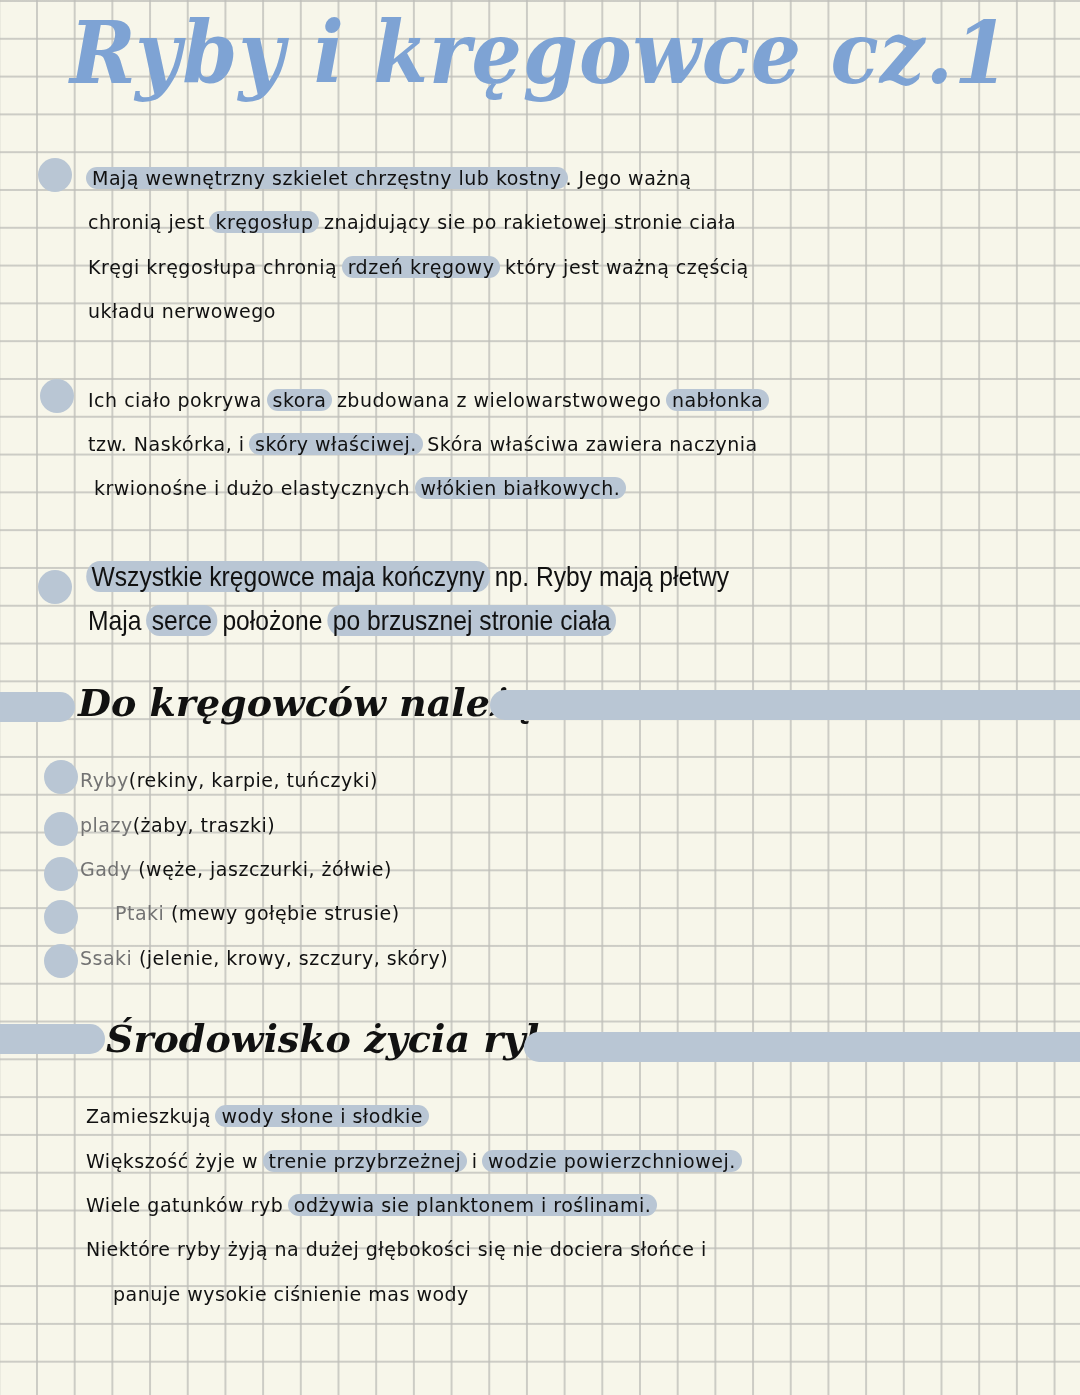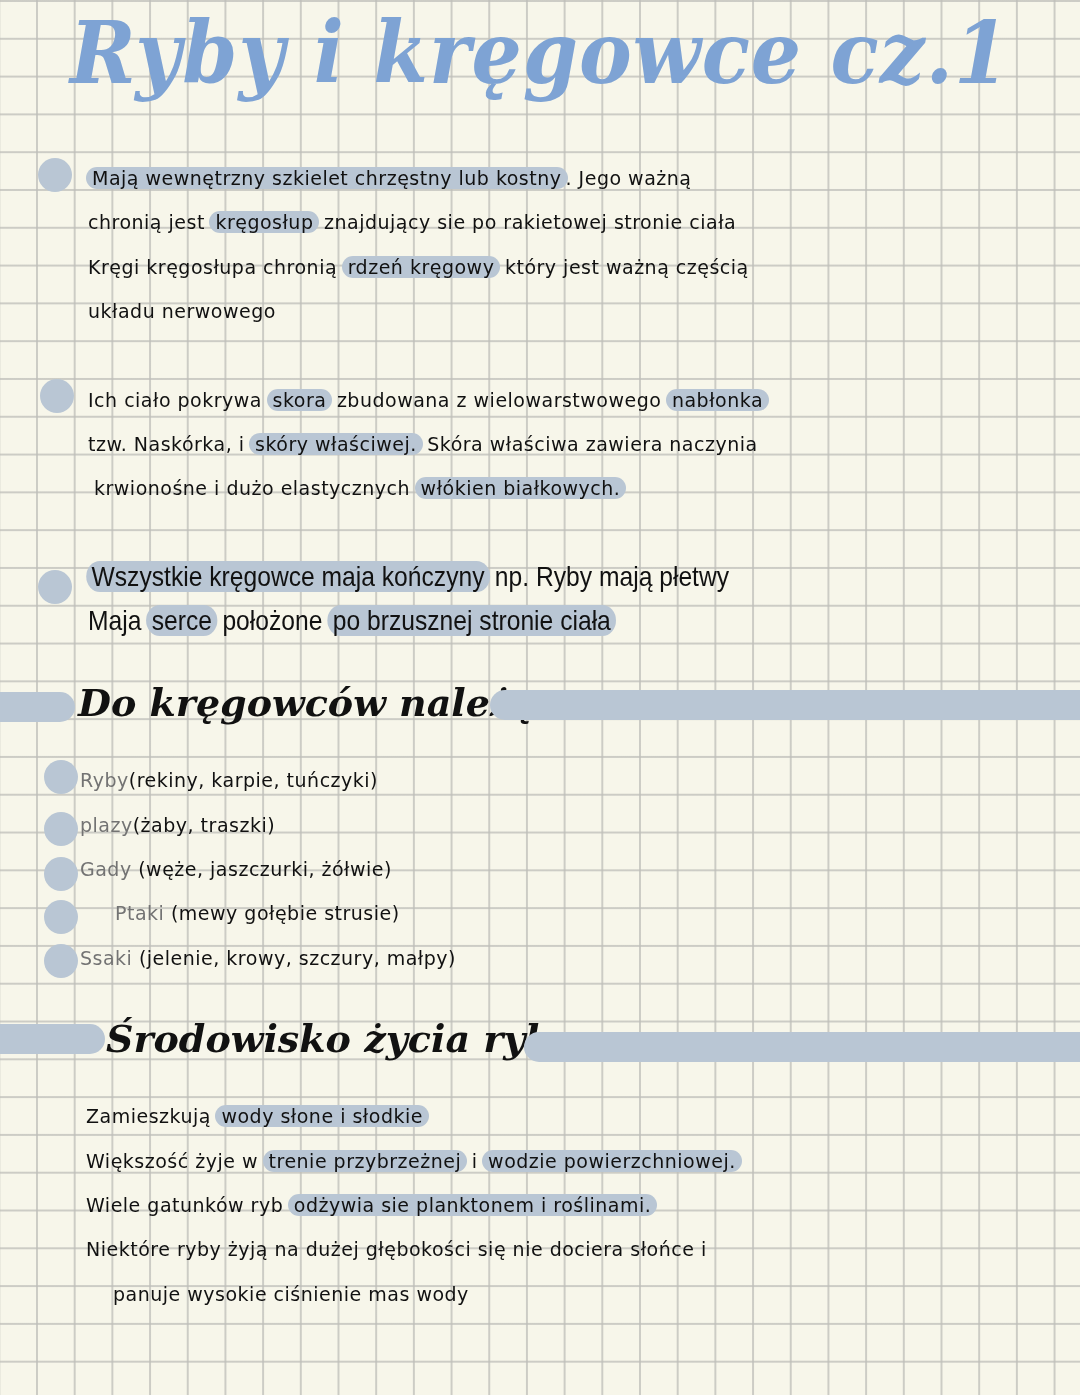--- a/index.html
+++ b/index.html
@@ -94,21 +94,21 @@
 <div class="dot" style="left:44px;top:857px;"></div>
 <div class="line" style="left:80px;top:847px;">
   <span class="group-name">Gady</span><span> (węże, jaszczurki, żółwie)</span>
 </div>
 <div class="dot" style="left:44px;top:900px;"></div>
 <div class="line" style="left:80px;top:891px;margin-left:35px;">
   <span class="group-name">Ptaki</span><span> (mewy gołębie strusie)</span>
 </div>
 <div class="dot" style="left:44px;top:944px;"></div>
 <div class="line" style="left:80px;top:936px;">
-  <span class="group-name">Ssaki</span><span> (jelenie, krowy, szczury, małpy)</span>
+  <span class="group-name">Ssaki</span><span> (jelenie, krowy, szczury, skóry)</span>
 </div>
 
 <div class="bar" style="left:-20px;top:1024px;width:125px;"></div>
 <div class="heading" style="left:106px;top:1016px;">Środowisko życia ryb:</div>
 <div class="bar" style="left:524px;top:1032px;width:576px;"></div>
 
 <div class="line" style="left:86px;top:1094px;">
   <span>Zamieszkują </span><span class="hl">wody słone i słodkie</span>
 </div>
 <div class="line" style="left:86px;top:1139px;">

